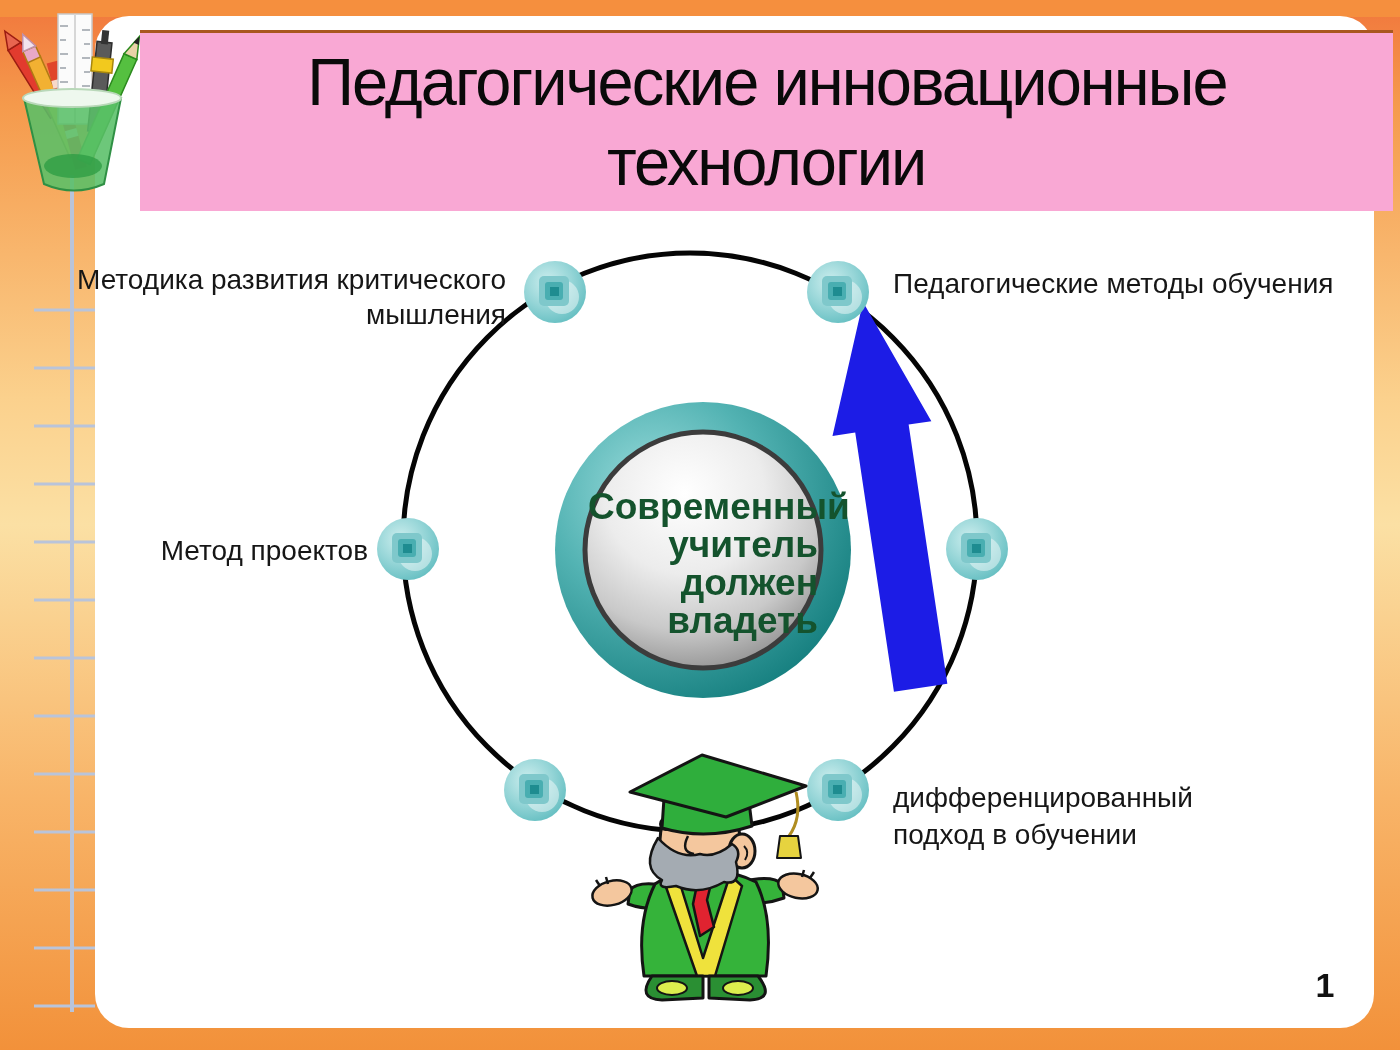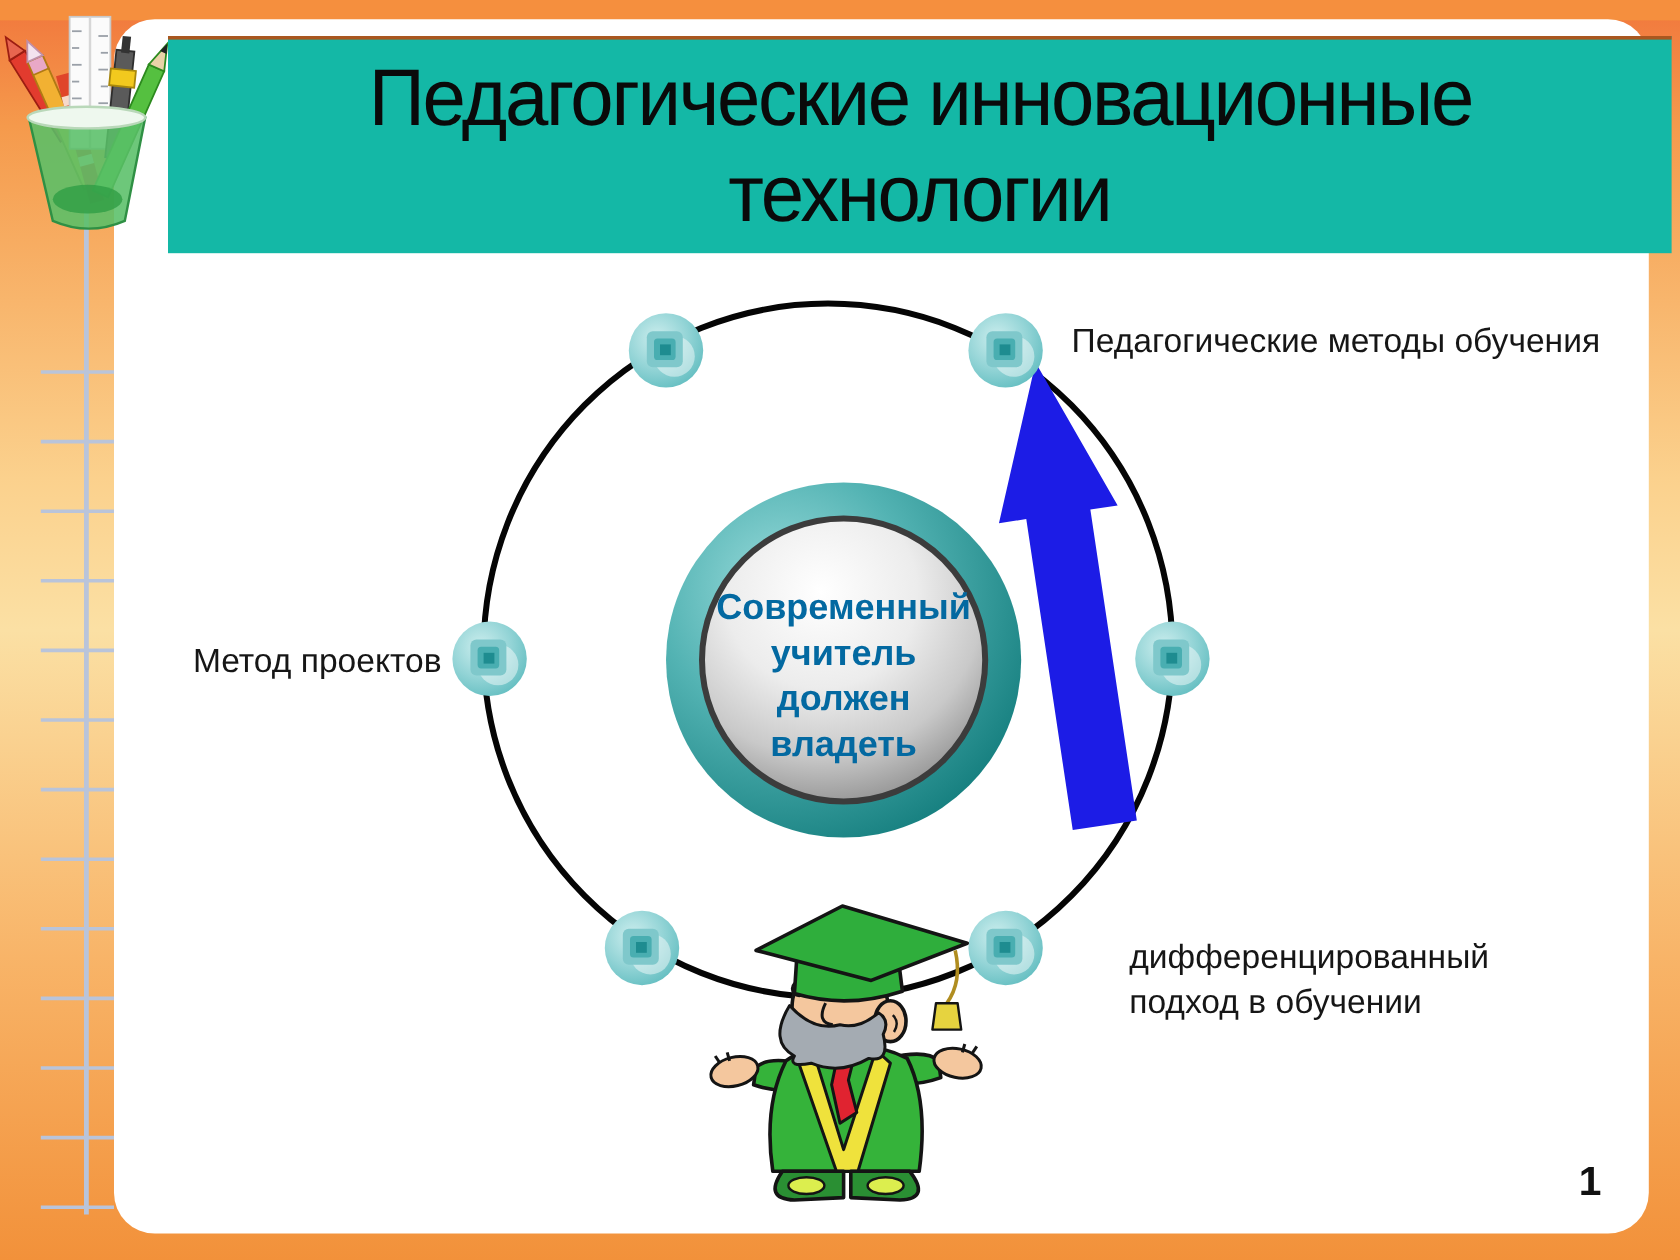--- a/index.html
+++ b/index.html
@@ -11,36 +11,36 @@
     position:absolute;inset:0;
     background:linear-gradient(to bottom,#f1763c 0%,#f59a4c 10%,#fbd18d 38%,#fbe0a4 50%,#f8b468 76%,#f2913a 100%);
   }
   .bg-topstrip{position:absolute;left:0;top:0;width:100%;height:17px;background:#f58f3e;}
   .slide{
     position:absolute;left:95px;top:16px;width:1279px;height:1012px;
     background:#ffffff;border-radius:34px;
   }
   .banner{
     position:absolute;left:140px;top:30px;width:1253px;height:181px;
-    background:#14b8a6;border-top:3px solid #a9571f;box-sizing:border-box;
+    background:#f9a8d4;border-top:3px solid #a9571f;box-sizing:border-box;
     display:flex;flex-direction:column;align-items:center;justify-content:center;
   }
   .title-line{
     font-size:67px;line-height:80px;font-weight:400;color:#0a0a0a;
     letter-spacing:-2px;white-space:nowrap;transform:scaleX(0.97);
   }
   .diagram-svg{position:absolute;left:0;top:0;width:1400px;height:1050px;}
   .deco-svg{position:absolute;left:0;top:0;width:1400px;height:1050px;pointer-events:none;}
   .label{
     position:absolute;font-size:28px;line-height:36px;color:#161616;
   }
   .label.ra{text-align:right;}
   .center-text{
     position:absolute;left:588px;top:488px;width:230px;
-    font-size:30px;line-height:38px;font-weight:700;color:#0369a1;text-align:center;
+    font-size:37px;line-height:38px;font-weight:700;color:#14532d;text-align:right;
   }
   .page-num{
     position:absolute;left:1295px;top:966px;width:60px;text-align:center;
     font-size:34px;font-weight:700;color:#111;
   }
 </style>
 </head>
 <body>
 
 <div class="stage">
@@ -227,24 +227,25 @@
 
       <path d="M652,976 Q636,999 662,1000 L703,998 L703,976 Z" fill="#2a8f33"></path>
       <ellipse cx="672" cy="988" rx="15" ry="7" fill="#dcee4e" stroke-width="2"></ellipse>
       <path d="M758,976 Q776,999 750,1000 L709,998 L709,976 Z" fill="#2a8f33"></path>
       <ellipse cx="738" cy="988" rx="15" ry="7" fill="#dcee4e" stroke-width="2"></ellipse>
     </g>
   </svg>
 
   <div class="center-text">Современный учитель должен владеть</div>
 
+  <div class="label ra" style="left:28px;top:262px;width:478px;line-height:35px;">Методика развития критического мышления</div>
 
   <div class="label" style="left:893px;top:266px;width:495px;white-space:nowrap;">Педагогические методы обучения</div>
 
   <div class="label ra" style="left:128px;top:533px;width:240px;white-space:nowrap;">Метод проектов</div>
 
 
 
-  <div class="label" style="left:893px;top:779px;width:380px;line-height:37px;margin-left:48px;">дифференцированный подход в обучении</div>
+  <div class="label" style="left:893px;top:779px;width:380px;line-height:37px;">дифференцированный подход в обучении</div>
 
   <div class="page-num">1</div>
 
 </div>
 
 </body></html>

